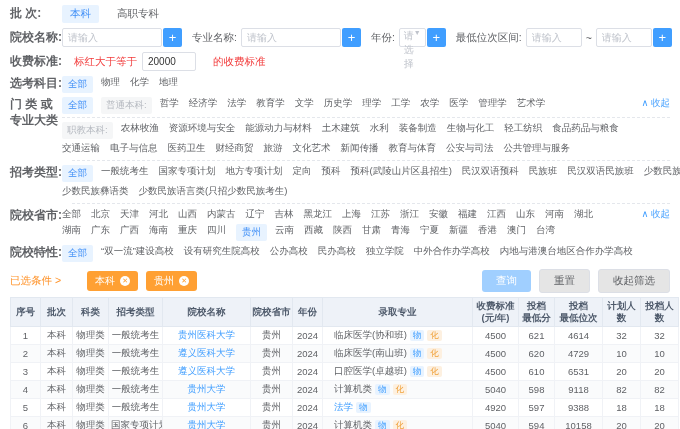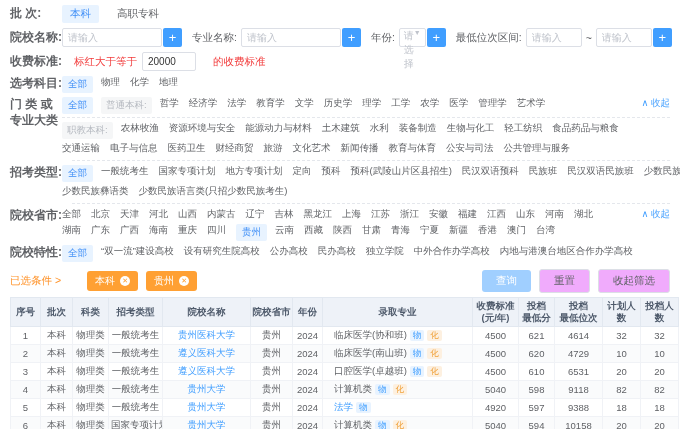--- a/index.html
+++ b/index.html
@@ -35,21 +35,21 @@
   .collapse-link { color:#409eff; font-size:9.5px; cursor:pointer; white-space:nowrap; margin-left:0; }
   .dashline { border-top:1px dashed #e4e7ec; margin:2px 0 4px 62px; }
   .selrow { display:flex; align-items:center; margin:4px 0 2px 0; }
   .sel-label { color:#ff9228; font-size:10.5px; margin-right:26px; white-space:nowrap; }
   .sel-tag { background:#ffa033; color:#fff; font-size:10px; padding:3px 8px; border-radius:3px;
     margin-right:8px; display:inline-flex; align-items:center; gap:5px; cursor:pointer; }
   .sel-x { background:#fff; color:#ffa033; width:10px; height:10px; border-radius:50%; font-size:7px;
     line-height:10px; text-align:center; font-weight:bold; display:inline-block; }
   .btn { border-radius:3px; font-size:10.5px; padding:4px 14px; cursor:pointer; font-family:inherit; }
   .btn-query { background:#a0cfff; color:#fff; border:none; margin-left:auto; }
-  .btn-plain { background:#f0abfc; color:#606266; border:1px solid #dcdfe6; margin-left:8px; }
+  .btn-plain { background:#e5e5e5; color:#606266; border:1px solid #dcdfe6; margin-left:8px; }
   .tablewrap { padding:0 10px; }
   table { width:100%; border-collapse:collapse; table-layout:fixed; margin-top:4px; }
   th { background:#eef2f8; color:#4e5a6b; font-size:9.5px; font-weight:bold; padding:2px 1px;
     border:1px solid #e2e8f0; line-height:1.25; white-space:pre-line; text-align:center; }
   td { font-size:9.5px; color:#606266; padding:2px 2px; border:1px solid #f0f2f6; text-align:center;
     white-space:nowrap; overflow:hidden; }
   tr:nth-child(even) td { background:#fafbfc; }
   td.college { color:#409eff; cursor:pointer; }
   td.major { text-align:left; padding-left:11px; }
   .major-highlight { color:#409eff; }

